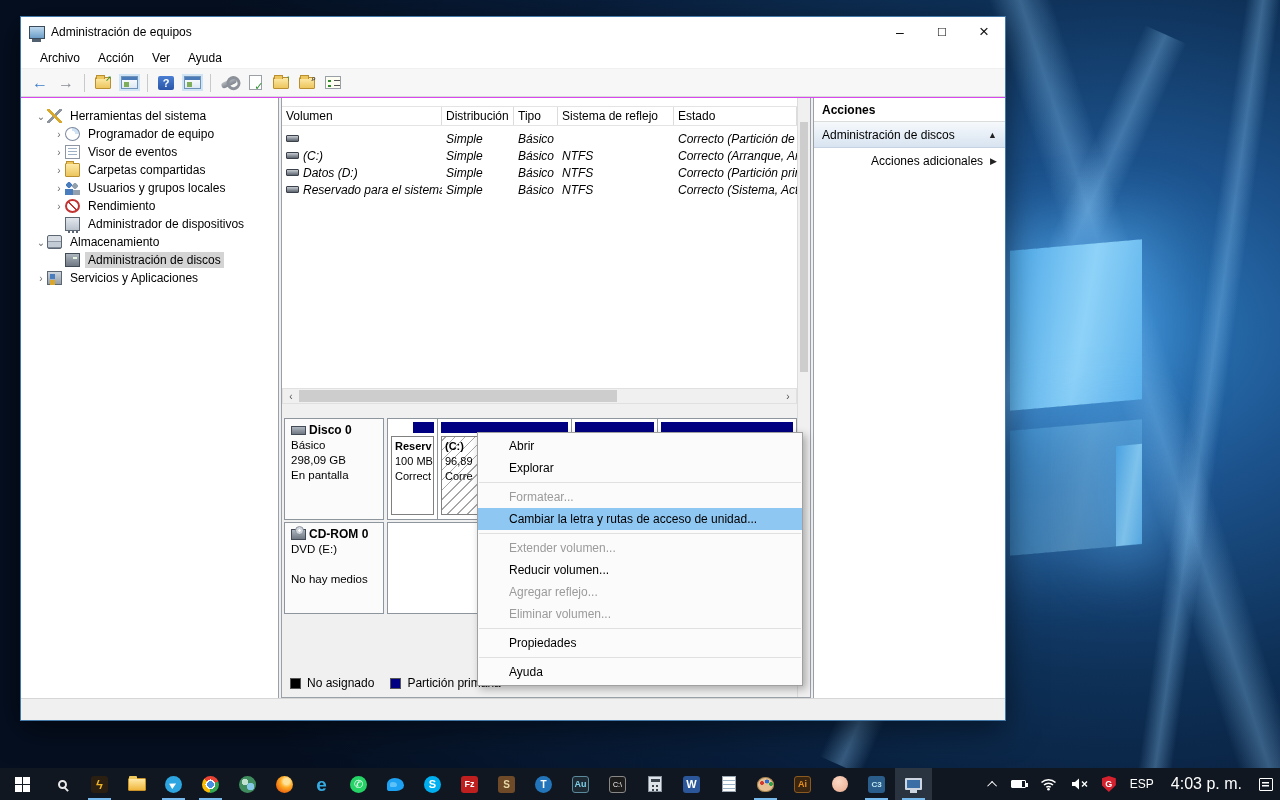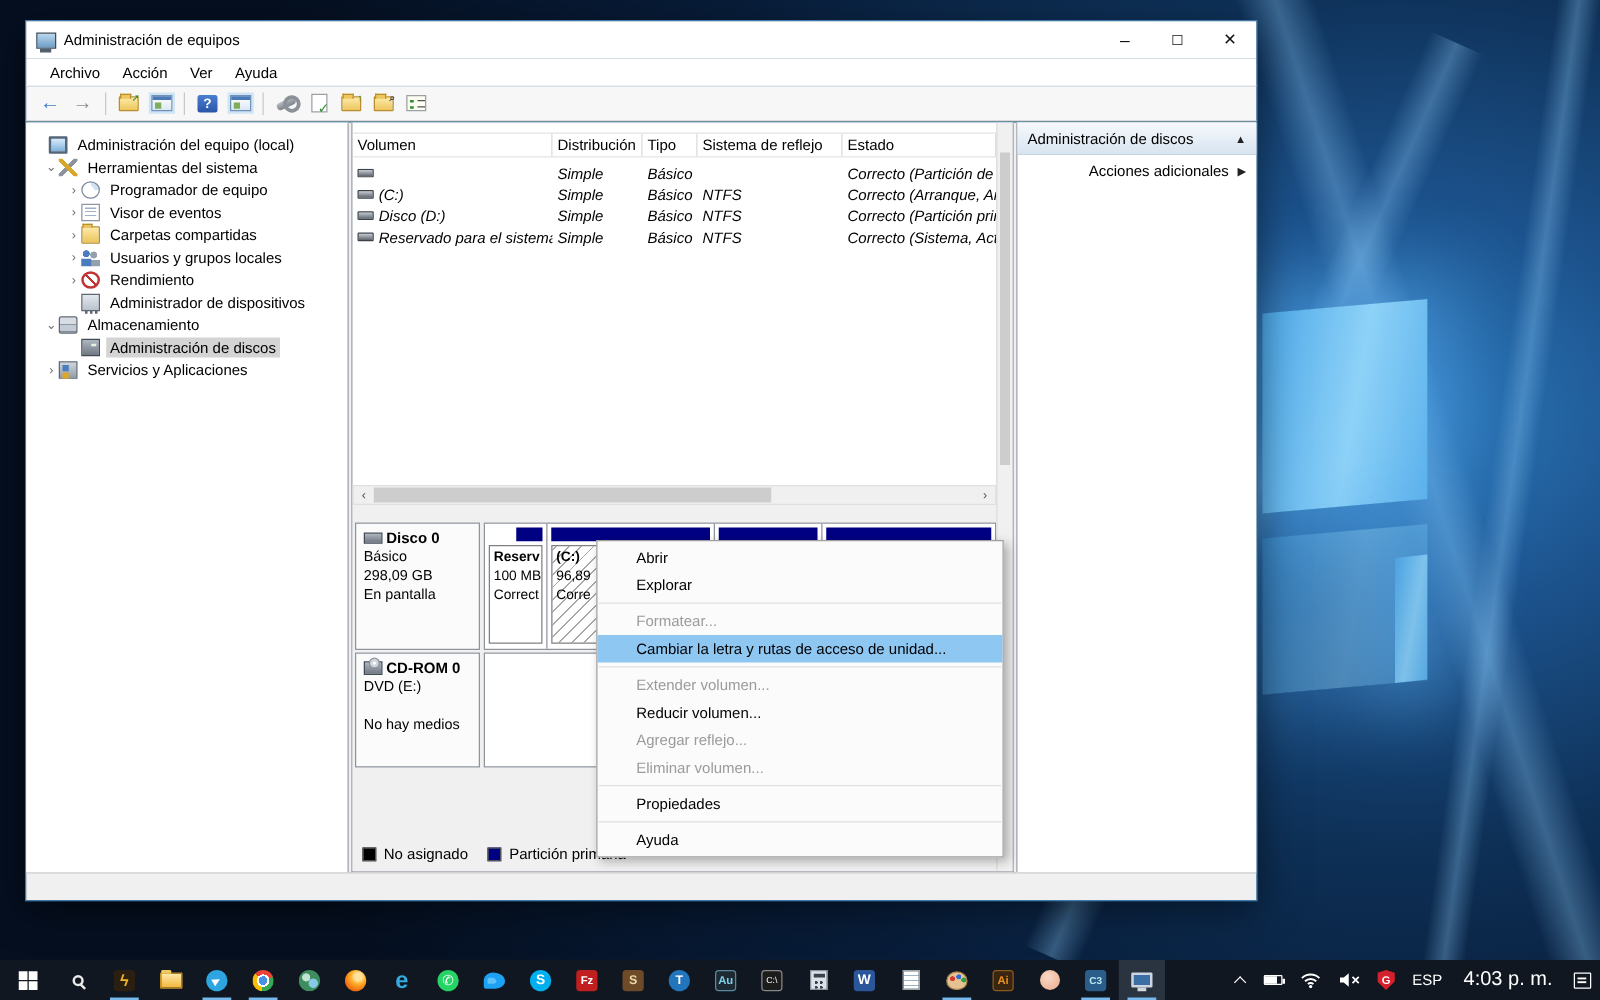--- a/index.html
+++ b/index.html
@@ -8,21 +8,21 @@
 
   
   .desktop { position:absolute; inset:0;
     background: radial-gradient(1000px 760px at 1120px 330px, #2d7cc0 0%, #1c528c 22%, #0e3158 45%, #081d3a 68%, #050f20 100%); }
   .beam { position:absolute; background:linear-gradient(90deg, rgba(140,200,245,0) 0%, rgba(140,200,245,.35) 50%, rgba(140,200,245,0) 100%); }
   .pane { position:absolute; background:linear-gradient(100deg,#4ba7e8 0%, #8ed2f8 55%, #5cb2ec 100%); box-shadow:0 0 60px 18px rgba(90,170,235,.55); }
   .pane.dim { opacity:.45; }
 
   
   .win { position:absolute; left:20px; top:16px; width:986px; height:705px;
-    background:#0c4a6e; border:1px solid #4379a8; box-shadow:0 8px 30px rgba(0,0,0,.5); }
+    background:#d946ef; border:1px solid #4379a8; box-shadow:0 8px 30px rgba(0,0,0,.5); }
   .titlebar { height:30px; background:#fff; display:flex; align-items:center; padding-left:8px; }
   .app-ico { width:16px; height:13px; background:linear-gradient(#bcd8ee,#6d9ec7); border:1px solid #3a4a5a; position:relative; margin-right:6px; }
   .app-ico::after { content:""; position:absolute; left:2px; bottom:-4px; width:9px; height:3px; background:#51606e; }
   .title-text { flex:1; font-size:12px; }
   .winbtn { width:42px; height:30px; display:flex; align-items:center; justify-content:center; font-size:14px; color:#111; }
   .menubar { height:22px; background:#fff; display:flex; align-items:center; padding-left:10px; border-bottom:1px solid #f0f0f0; }
   .menubar span { padding:0 9px; }
   .toolbar { height:28px; background:#f7f7f7; border-bottom:1px solid #d9d9d9; display:flex; align-items:center; padding-left:8px; gap:4px; }
   .tsep { width:1px; height:18px; background:#c9c9c9; margin:0 3px; }
   .tbtn { width:22px; height:22px; display:flex; align-items:center; justify-content:center; }
@@ -246,25 +246,20 @@
         </span>
       </span>
     <span class="tbtn">
         <span class="props-ic"></span>
       </span>
   </div>
 
   <div class="content">
 
     <div class="tree">
-      <div class="trow" style="padding-left:6px;">
-        <span class="exp"></span>
-          <span class="ic ic-computer"></span>
-        <span class="tlabel">Administración del equipo (local)</span>
-      </div>
       <div class="trow" style="padding-left:14px;">
         <span class="exp">⌄</span>
           <span class="ic ic-tools"></span>
         <span class="tlabel">Herramientas del sistema</span>
       </div>
       <div class="trow" style="padding-left:32px;">
         <span class="exp">›</span>
           <span class="ic ic-clock"></span>
         <span class="tlabel">Programador de equipo</span>
       </div>
@@ -337,21 +332,21 @@
               <span>(C:)</span>
             </span>
           <span class="vcell c1">Simple</span>
           <span class="vcell c2">Básico</span>
           <span class="vcell c3">NTFS</span>
           <span class="vcell c4">Correcto (Arranque, Arc</span>
         </div>
         <div class="vrow">
           <span class="vcell c0">
               <span class="volico"></span>
-              <span>Disco (D:)</span>
+              <span>Datos (D:)</span>
             </span>
           <span class="vcell c1">Simple</span>
           <span class="vcell c2">Básico</span>
           <span class="vcell c3">NTFS</span>
           <span class="vcell c4">Correcto (Partición prin</span>
         </div>
         <div class="vrow">
           <span class="vcell c0">
               <span class="volico"></span>
               <span>Reservado para el sistema</span>
@@ -426,20 +421,21 @@
           </span>
         </div>
       </div>
 
       <div class="vscroll">
         <span class="vthumb"></span>
       </div>
     </div>
 
     <div class="actions">
+      <div class="act-head">Acciones</div>
       <div class="act-group">
         <span class="lbl">Administración de discos</span>
         <span class="tri">▲</span>
       </div>
       <div class="act-item">
         <span class="lbl">Acciones adicionales</span>
         <span class="tri">▶</span>
       </div>
     </div>
   </div>

